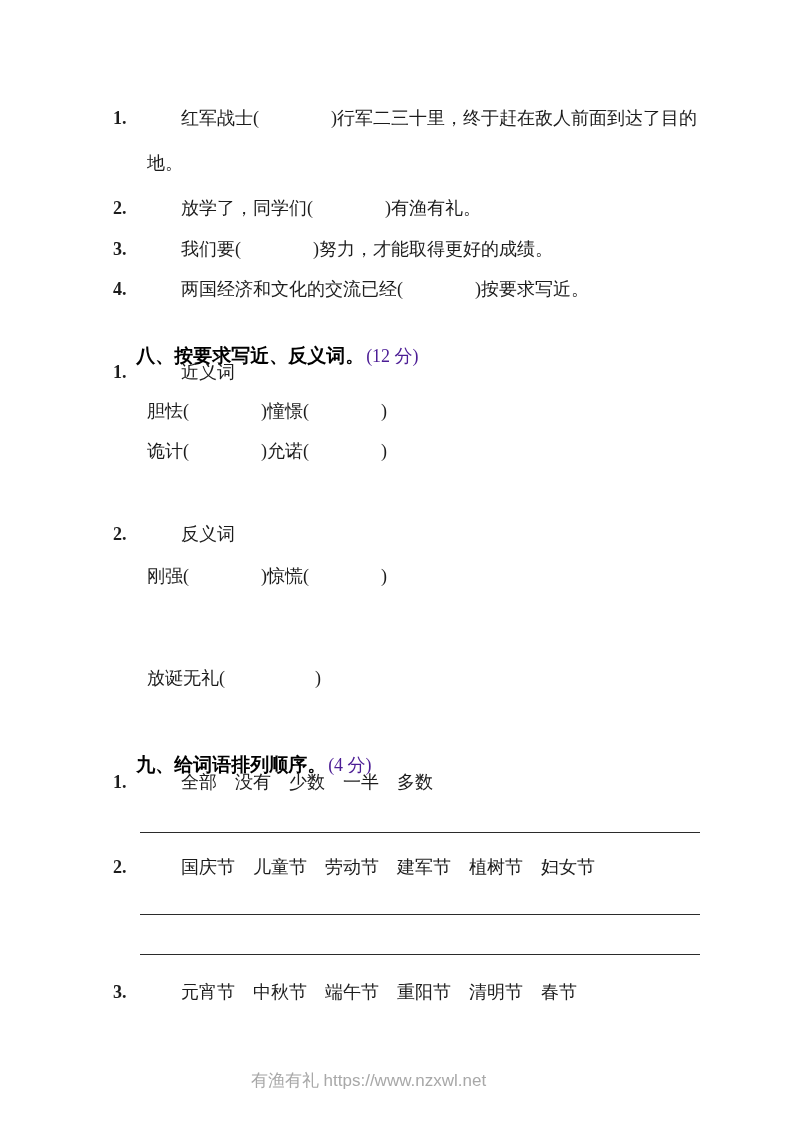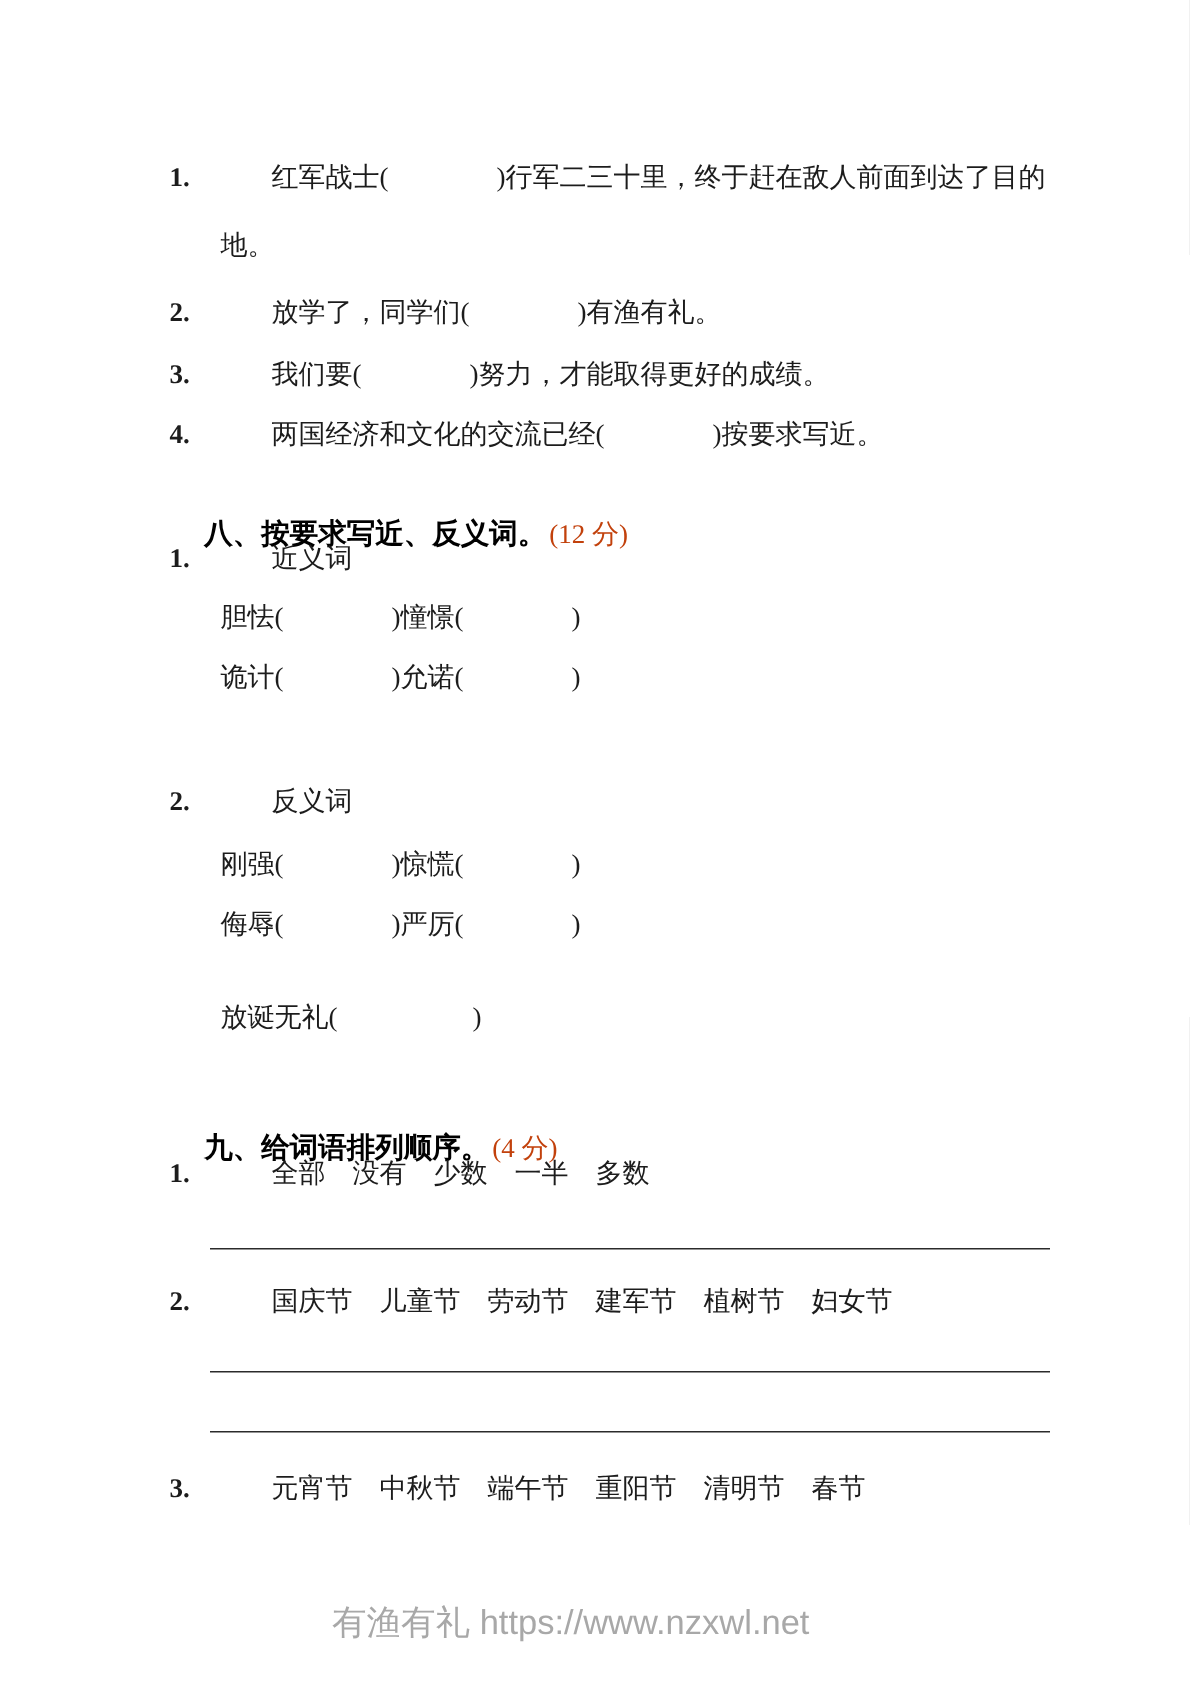--- a/index.html
+++ b/index.html
@@ -47,43 +47,43 @@
     font-family: "Liberation Sans", "DejaVu Sans", sans-serif;
     font-weight: 700;
     font-size: 19px;
     color: #000000;
     white-space: pre-wrap;
   }
   .section-header .score {
     font-family: "Liberation Serif", "DejaVu Serif", serif;
     font-weight: 400;
     font-size: 18px;
-    color: #c2410c;
+    color: #4c1d95;
     margin-left: 2px;
   }
   .wrow {
     position: absolute;
     left: 147px;
     display: flex;
     white-space: pre-wrap;
   }
   .answer-line {
     position: absolute;
     left: 140px;
     width: 560px;
     height: 0;
     border-top: 1.5px solid #2b2b2b;
   }
   .footer {
     position: absolute;
-    left: 12px;
+    left: 0;
     width: 737px;
     text-align: center;
     font-family: "Liberation Sans", "DejaVu Sans", sans-serif;
-    font-size: 23px;
+    font-size: 17px;
     color: #a8a8a8;
     white-space: pre-wrap;
   }
 </style>
 </head>
 <body>
 
 <div class="page">
 
   <div class="row" style="top:105px">
@@ -127,24 +127,20 @@
 
   <div class="row" style="top:521px">
     <span class="num">2.</span>
     <span class="txt">反义词</span>
   </div>
 
   <div class="wrow" style="top:563px">
     <span>刚强(　　　　)</span>
     <span>惊慌(　　　　)</span>
   </div>
-  <div class="wrow" style="top:603px">
-    <span>侮辱(　　　　)</span>
-    <span>严厉(　　　　)</span>
-  </div>
   <div class="wrow" style="top:665px">
     <span>放诞无礼(　　　　　)</span>
   </div>
 
   <div class="section-header" style="top:726px">
     <span>九、给词语排列顺序。</span><span class="score">(4 分)</span>
   </div>
 
   <div class="row" style="top:769px">
     <span class="num">1.</span>

